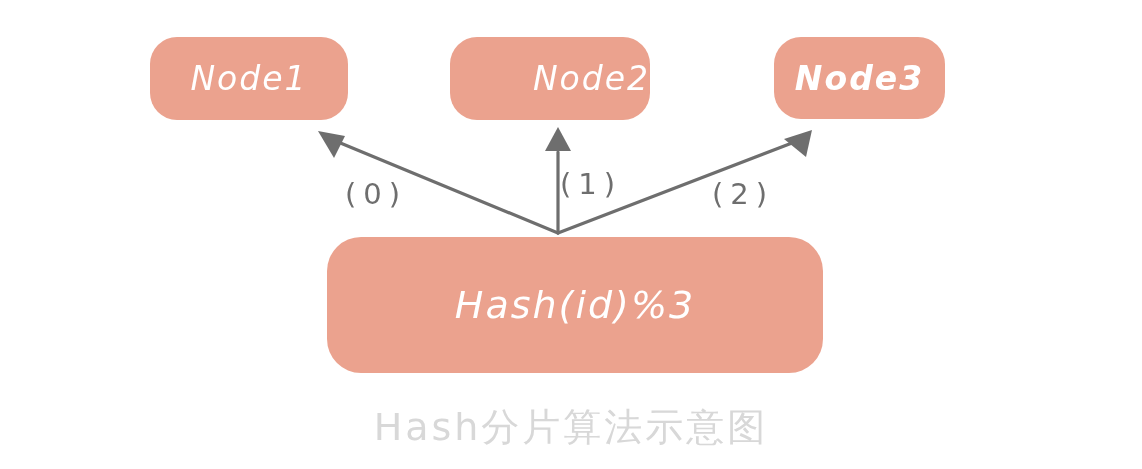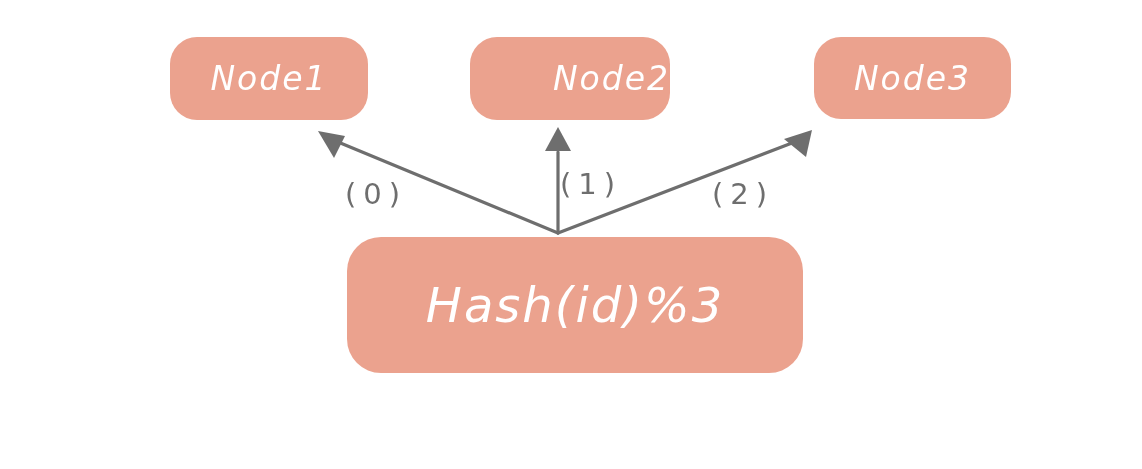--- a/index.html
+++ b/index.html
@@ -17,38 +17,37 @@
   }
   .box {
     position: absolute;
     background: var(--box-fill, #EBA28E);
     color: var(--box-text, #ffffff);
     display: flex;
     align-items: center;
     justify-content: center;
     font-style: italic;
     letter-spacing: 2px;
-    margin-left: 20px;
   }
   .node {
     width: 198px;
     height: 83px;
     border-radius: 27px;
     font-size: 33px;
   }
   .node1 { left: 150px; top: 37px; }
   .node2 { left: 450px; top: 37px; width: 200px; justify-content: flex-end; }
-  .node3 { left: 794px; top: 37px; width: 197px; height: 82px; }
+  .node3 { left: 774px; top: 37px; width: 171px; height: 82px; font-weight: bold; }
   .hashbox {
     left: 327px;
     top: 237px;
-    width: 456px;
+    width: 496px;
     height: 136px;
     border-radius: 34px;
-    font-size: 48px;
+    font-size: 38px;
   }
   .arrow-layer {
     position: absolute;
     left: 0;
     top: 0;
     width: 1142px;
     height: 469px;
     pointer-events: none;
   }
   .arrow-layer line {
@@ -109,14 +108,15 @@
     <polygon class="head" points="558,127 571,151 545,151"></polygon>
 
     <line x1="558" y1="233" x2="792" y2="143"></line>
     <polygon class="head" points="812,130 806,157 784,139"></polygon>
   </svg>
 
   <div class="arrow-label label0">(0)</div>
   <div class="arrow-label label1">(1)</div>
   <div class="arrow-label label2">(2)</div>
 
+  <div class="caption">Hash分片算法示意图</div>
 
 </div>
 
 </body></html>

